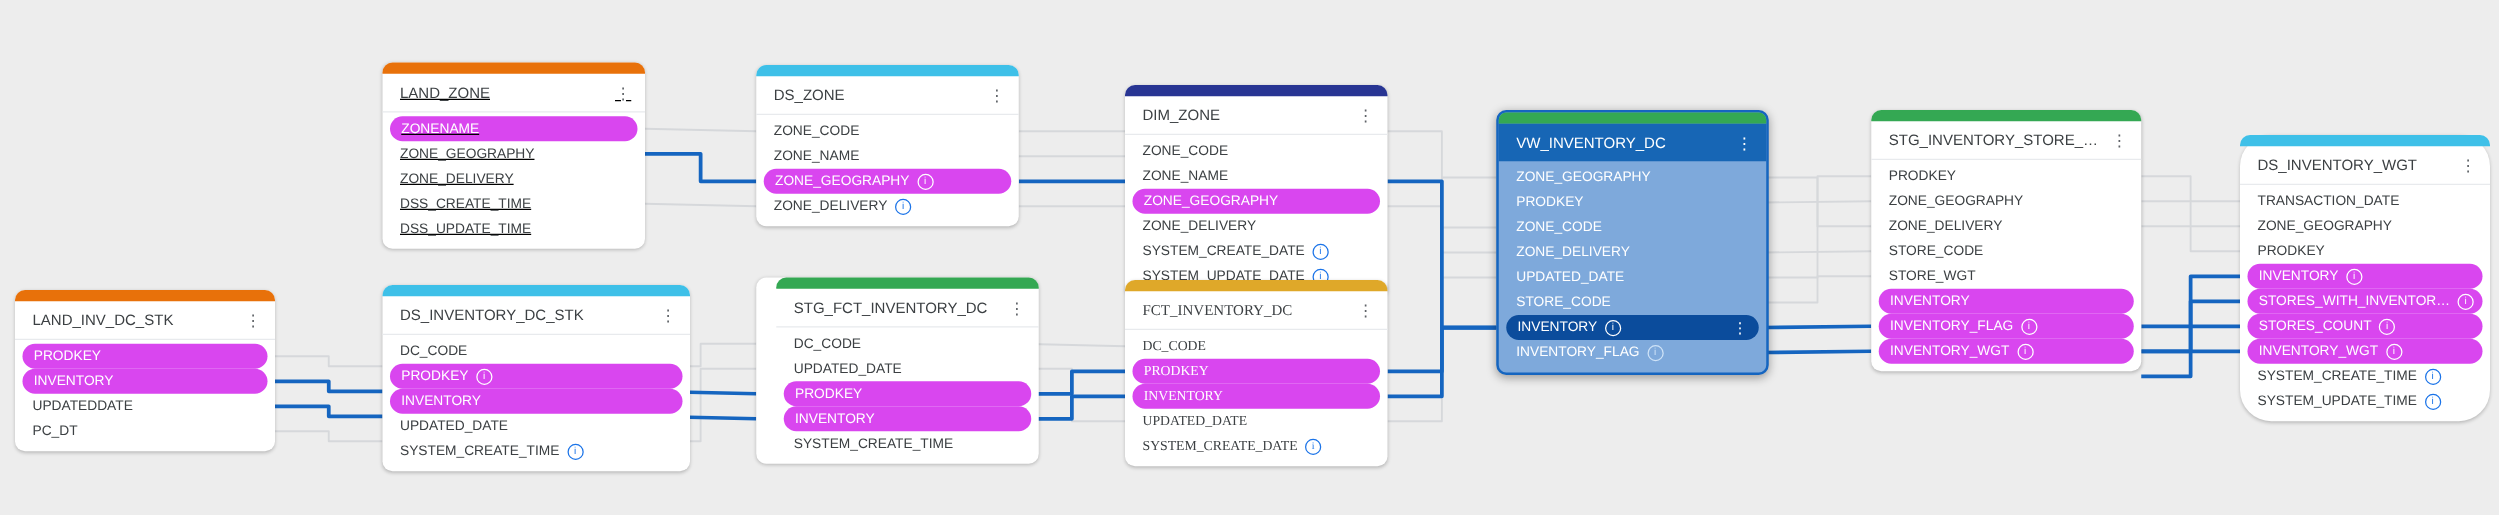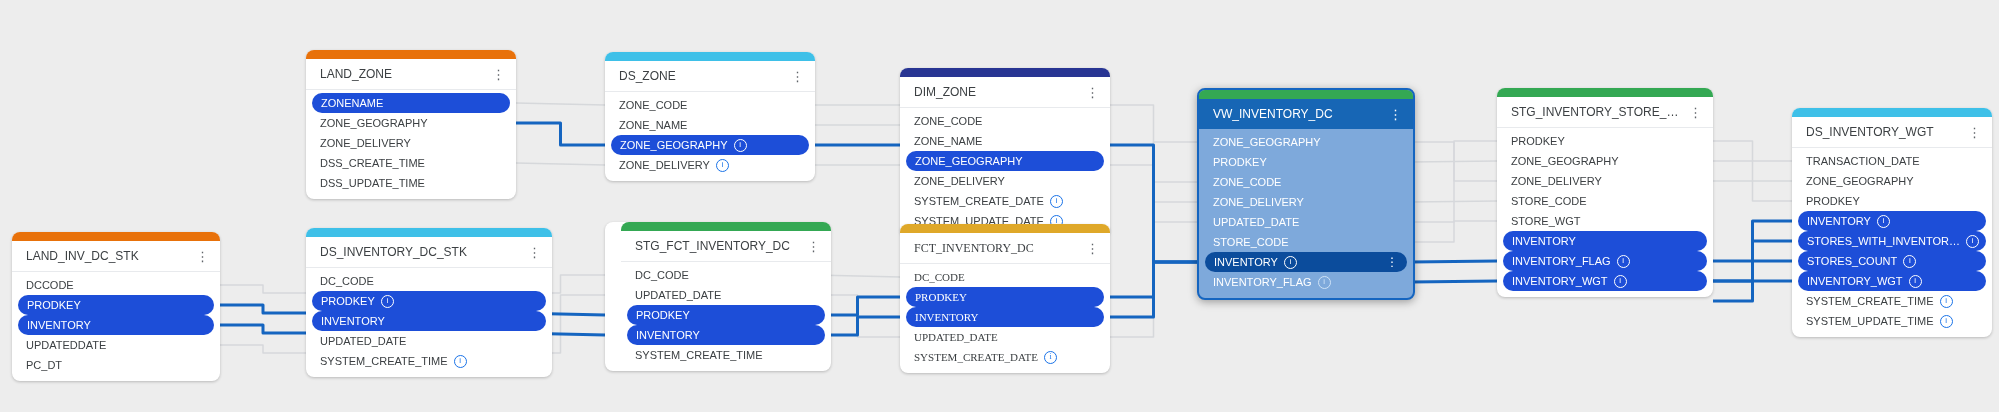--- a/index.html
+++ b/index.html
@@ -6,21 +6,21 @@
   .canvas{position:relative;width:1999px;height:412px;background:#ededed;overflow:hidden;}
   svg.edges{position:absolute;left:0;top:0;z-index:0;}
   .card{position:absolute;background:#fff;border-radius:8px;box-shadow:0 1px 3px rgba(0,0,0,.22);z-index:1;}
   .card .strip{height:9px;border-radius:8px 8px 0 0;}
   .card .title-row{display:flex;align-items:center;justify-content:space-between;height:30px;
       padding:0 8px 0 14px;border-bottom:1px solid #e8eaed;}
   .card .title{font-size:12px;font-weight:500;color:#3c4043;white-space:nowrap;overflow:hidden;text-overflow:ellipsis;}
   .kebab{color:#5f6368;font-size:13px;line-height:1;cursor:pointer;padding:0 3px;user-select:none;}
   .rows{padding:3px 0 6px 0;}
   .row{display:flex;align-items:center;height:20px;padding:0 14px;font-size:11px;color:#3c4043;white-space:nowrap;}
-  .row.hl{margin:0 6px;padding:0 9px;background:#1d4ed8;color:#fff;border-radius:10px;}
+  .row.hl{margin:0 6px;padding:0 9px;background:#d946ef;color:#fff;border-radius:10px;}
   .info{display:none;align-items:center;justify-content:center;width:11px;height:11px;margin-left:6px;
       border:1px solid #1a73e8;border-radius:50%;font-size:8px;line-height:1;color:#1a73e8;flex:0 0 auto;font-style:normal;}
   .row.has-info .info{display:inline-flex;}
   .row.hl .info{border-color:#fff;color:#fff;}
   .row-kebab{display:none;margin-left:auto;color:#fff;font-size:12px;line-height:1;padding-left:6px;}
   .row.has-kebab .row-kebab{display:inline;}
   
   .card.selected{border:2px solid #1565c0;background:#7ea9db;z-index:2;box-shadow:0 2px 8px rgba(0,0,0,.35);}
   .card.selected .strip{border-radius:6px 6px 0 0;}
   .card.selected .title-row{background:#1766b5;border-bottom:none;}
@@ -76,43 +76,39 @@
       <path d="M1713,281 H1752.5 V261 H1792" fill="none" stroke="#1565c0" stroke-width="3" stroke-linejoin="round"></path>
       <path d="M1713,301 H1752.5 V281 H1792" fill="none" stroke="#1565c0" stroke-width="3" stroke-linejoin="round"></path>
     </svg>
 <div class="card" style="left: 12px; top: 232px; width: 208px;">
     <div class="strip" style="background: rgb(232, 113, 10);"></div>
     <div class="title-row">
       <span class="title">LAND_INV_DC_STK</span>
       <span class="kebab">⋮</span>
     </div>
     <div class="rows">
-        <div class="row">
-    <span class="fname">DCCODE</span>
-
-  </div>
         <div class="row hl">
     <span class="fname">PRODKEY</span>
 
   </div>
         <div class="row hl">
     <span class="fname">INVENTORY</span>
 
   </div>
         <div class="row">
     <span class="fname">UPDATEDDATE</span>
 
   </div>
         <div class="row">
     <span class="fname">PC_DT</span>
 
   </div>
       </div>
   </div>
-    <div class="card" style="left: 306px; top: 50px; width: 210px;">
+    <div class="card" style="left: 306px; top: 50px; width: 210px; text-decoration: underline;">
     <div class="strip" style="background: rgb(232, 113, 10);"></div>
     <div class="title-row">
       <span class="title">LAND_ZONE</span>
       <span class="kebab">⋮</span>
     </div>
     <div class="rows">
         <div class="row hl">
     <span class="fname">ZONENAME</span>
 
   </div>
@@ -365,21 +361,21 @@
     <span class="info">i</span>
 
   </div>
         <div class="row hl has-info">
     <span class="fname">INVENTORY_WGT</span>
     <span class="info">i</span>
 
   </div>
       </div>
   </div>
-    <div class="card" style="left: 1792px; top: 108px; width: 200px;">
+    <div class="card" style="left: 1792px; top: 108px; width: 200px; border-radius: 25px;">
     <div class="strip" style="background: rgb(62, 192, 232);"></div>
     <div class="title-row">
       <span class="title">DS_INVENTORY_WGT</span>
       <span class="kebab">⋮</span>
     </div>
     <div class="rows">
         <div class="row">
     <span class="fname">TRANSACTION_DATE</span>
 
   </div>

